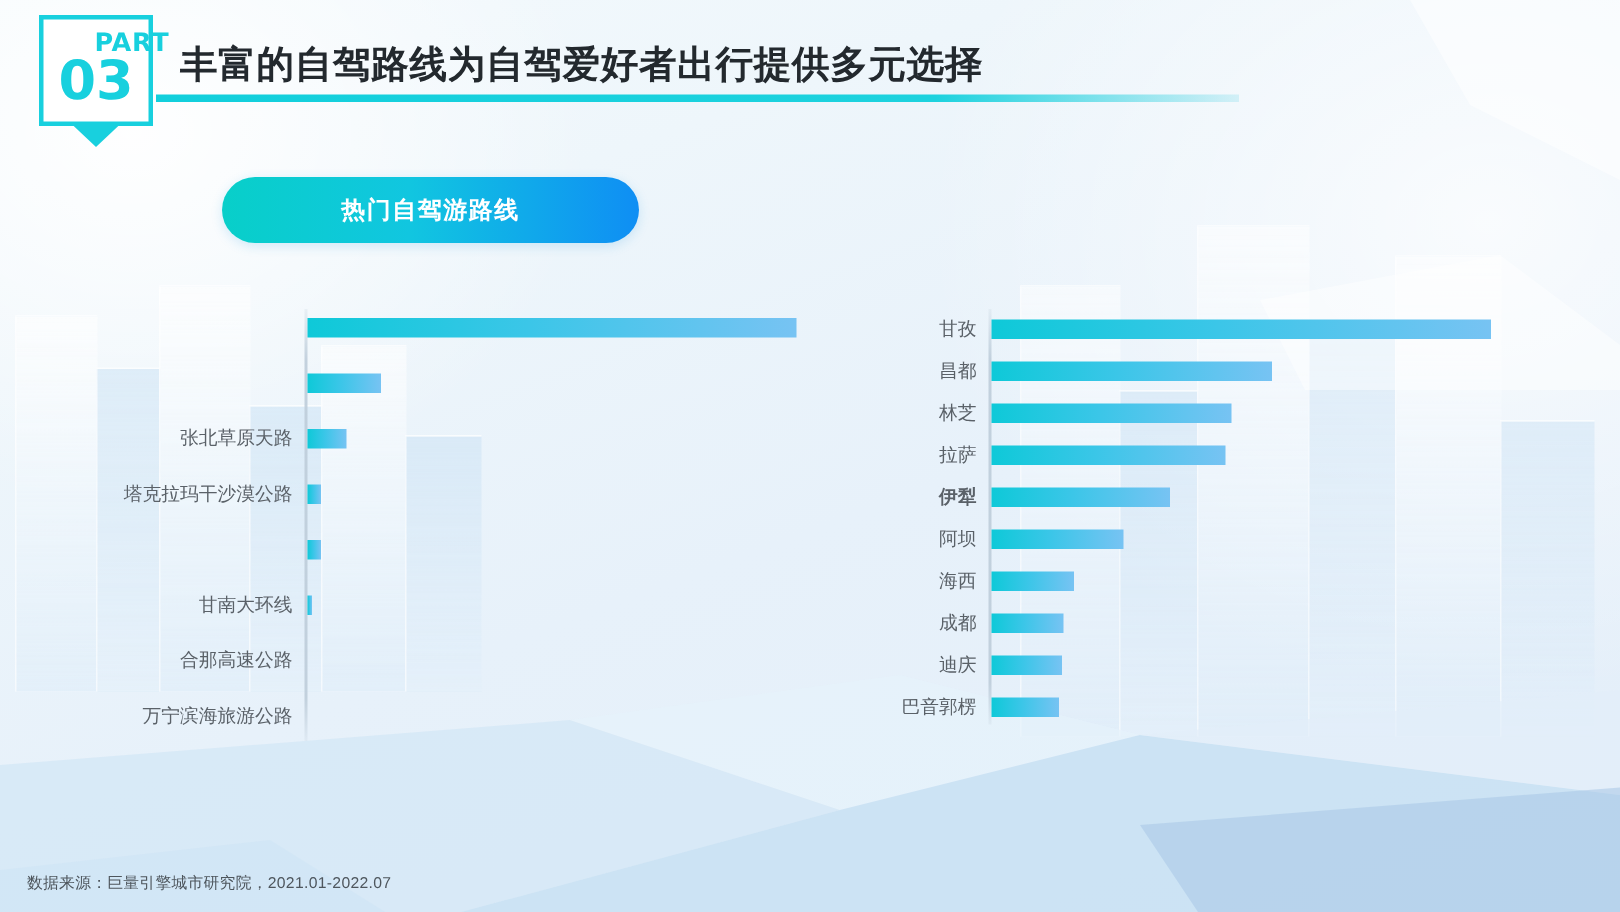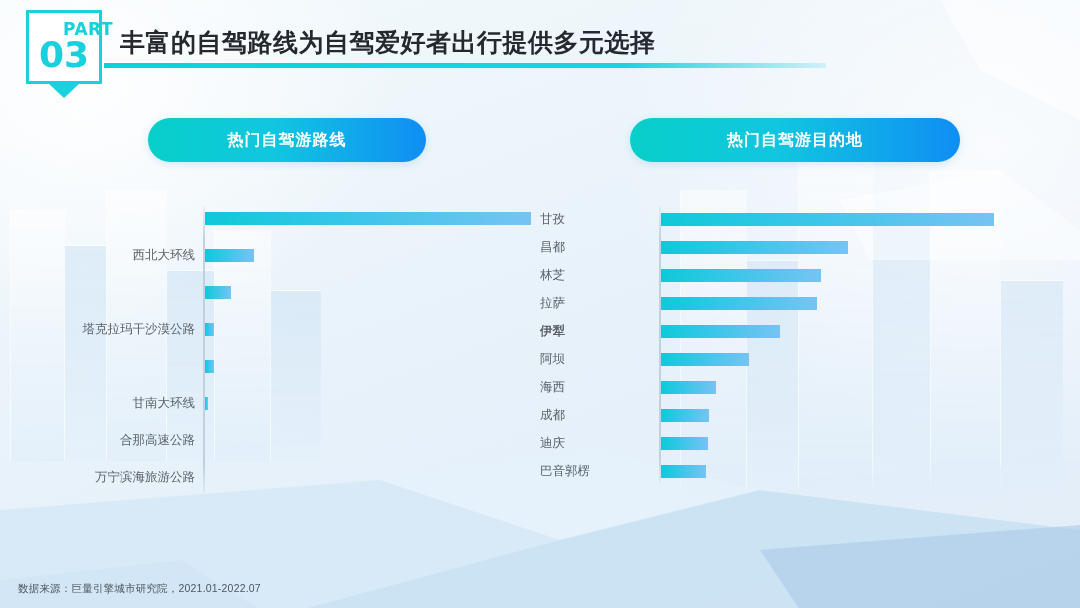--- a/index.html
+++ b/index.html
@@ -160,21 +160,21 @@
   .row-label {
     position: absolute;
     right: 0;
     top: 0;
     font-size: 12.5px;
     color: #5a6168;
     line-height: 18px;
     white-space: nowrap;
   }
   .row-left .row-label  { width: 155px; text-align: right; right: auto; left: 0; }
-  .row-right .row-label { width: 111px; right: auto; left: 0; }
+  .row-right .row-label { width: 111px; text-align: right; right: auto; left: 0; }
 
   .bar {
     position: absolute;
     top: 3px;
     height: 13px;
     background: linear-gradient(90deg, #0ec9d8 0%, #3bc6e8 45%, #77c3f3 100%);
   }
   .row-left .bar  { left: 165px; }
   .row-right .bar { left: 121px; }
 
@@ -236,35 +236,32 @@
     </div>
   </div>
   <div class="badge-arrow"></div>
 
   <div class="slide-title">丰富的自驾路线为自驾爱好者出行提供多元选择</div>
   <div class="title-rule"></div>
 
   <div class="pill pill-left">
     <span>热门自驾游路线</span>
   </div>
-  <div class="pill pill-right">
-    <span>热门自驾游目的地</span>
-  </div>
 
   <div class="chart chart-left">
     <div class="axis axis-left"></div>
     <div id="rows-left">
         <div class="row row-left" style="top: 9px;">
           <div class="bar" style="width: 326px;"></div>
         </div>
         <div class="row row-left" style="top: 46px;">
-          <div class="row-label">西北大环线</div>
           <div class="bar" style="width: 48.9px;"></div>
         </div>
         <div class="row row-left" style="top: 83px;">
+          <div class="row-label">张北草原天路</div>
           <div class="bar" style="width: 26.08px;"></div>
         </div>
         <div class="row row-left" style="top: 120px;">
           <div class="row-label">塔克拉玛干沙漠公路</div>
           <div class="bar" style="width: 9.128px;"></div>
         </div>
         <div class="row row-left" style="top: 157px;">
           <div class="bar" style="width: 9.454px;"></div>
         </div>
         <div class="row row-left" style="top: 194px;">

